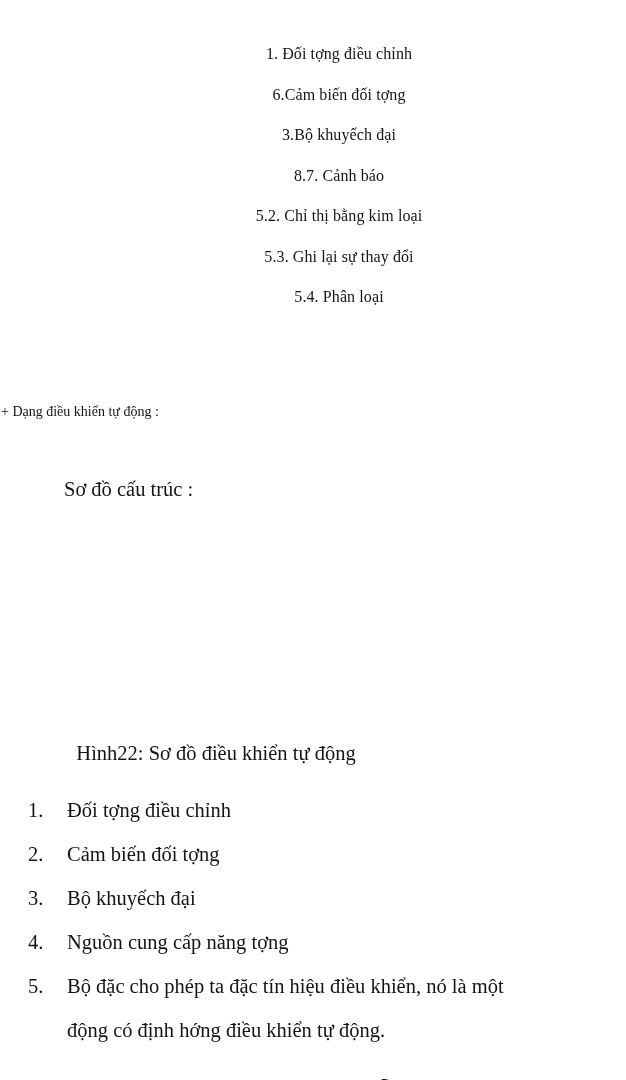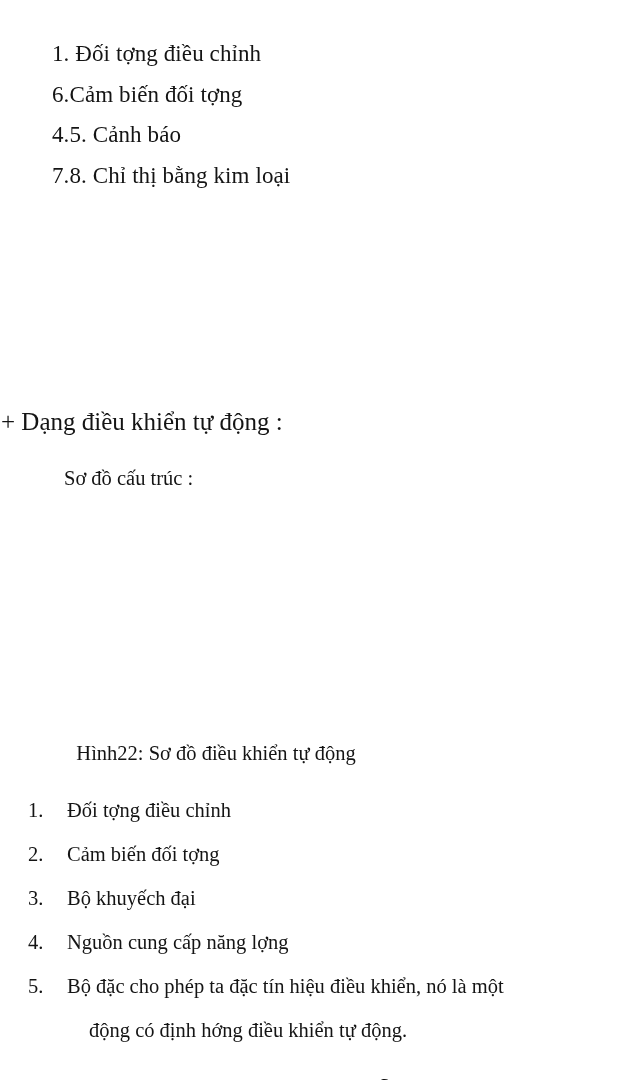--- a/index.html
+++ b/index.html
@@ -24,39 +24,40 @@
 
   
   .top-list {
     position: absolute;
     left: 0;
     top: 34px;
     width: 626px;
   }
   .top-line {
     padding-left: 52px;
-    font-size: 23px;
+    font-size: 16px;
     line-height: 40.5px;
     white-space: pre;
     letter-spacing: 0.1px;
+    text-align: center;
   }
 
   
   .plus-line {
     position: absolute;
     left: 1px;
-    top: 402px;
-    font-size: 25px;
+    top: 392px;
+    font-size: 14px;
     line-height: 40px;
     white-space: pre;
   }
   .sub-line {
     position: absolute;
     left: 64px;
-    top: 458px;
+    top: 469px;
     font-size: 20.5px;
     line-height: 40px;
     white-space: pre;
   }
 
   
   .diagram {
     position: absolute;
     left: 0;
     top: 530px;
@@ -107,36 +108,39 @@
   }
   .bl-text { white-space: pre; margin-top: 32px; }
   .bl-text.justified {
     white-space: normal;
     text-align: justify;
     text-align-last: justify;
     padding-right: 2px;
     font-family: Liberation Serif, serif;
   }
   .bl-cont {
-    padding-left: 89px;
+    padding-left: 67px;
     font-size: 20.5px;
     line-height: 44px;
     white-space: pre;
   }
 </style>
 </head>
 <body>
 
 <div class="page">
 
   <div class="top-list">
     <div class="top-line">1. Đối tợng điều chỉnh</div>
     <div class="top-line">6.Cảm biến đối tợng</div>
-    <div class="top-line">4.5. Cảnh báo</div>
-    <div class="top-line">7.8. Chỉ thị bằng kim loại</div>
+    <div class="top-line">3.Bộ khuyếch đại</div>
+    <div class="top-line">8.7. Cảnh báo</div>
+    <div class="top-line">5.2. Chỉ thị bằng kim loại</div>
+    <div class="top-line">5.3. Ghi lại sự thay đổi</div>
+    <div class="top-line">5.4. Phân loại</div>
   </div>
 
   <div class="plus-line">+ Dạng điều khiển tự động :</div>
   <div class="sub-line">Sơ đồ cấu trúc :</div>
 
   <div class="diagram">
 
     <div class="dnum" style="left:380px; top:546px;">3</div>
 
   </div>
@@ -155,21 +159,21 @@
       <span class="bl-text">Cảm biến đối tợng</span>
     </div>
 
     <div class="bl-item">
       <span class="bl-num">3.</span>
       <span class="bl-text">Bộ khuyếch đại</span>
     </div>
 
     <div class="bl-item">
       <span class="bl-num">4.</span>
-      <span class="bl-text">Nguồn cung cấp năng lợng</span>
+      <span class="bl-text">Nguồn cung cấp năng tợng</span>
     </div>
 
     <div class="bl-item">
       <span class="bl-num">5.</span>
       <span class="bl-text justified">Bộ đặc cho phép ta đặc tín hiệu điều khiển, nó là một</span>
     </div>
     <div class="bl-cont">động có định hớng điều khiển tự động.</div>
   </div>
 
 </div>

